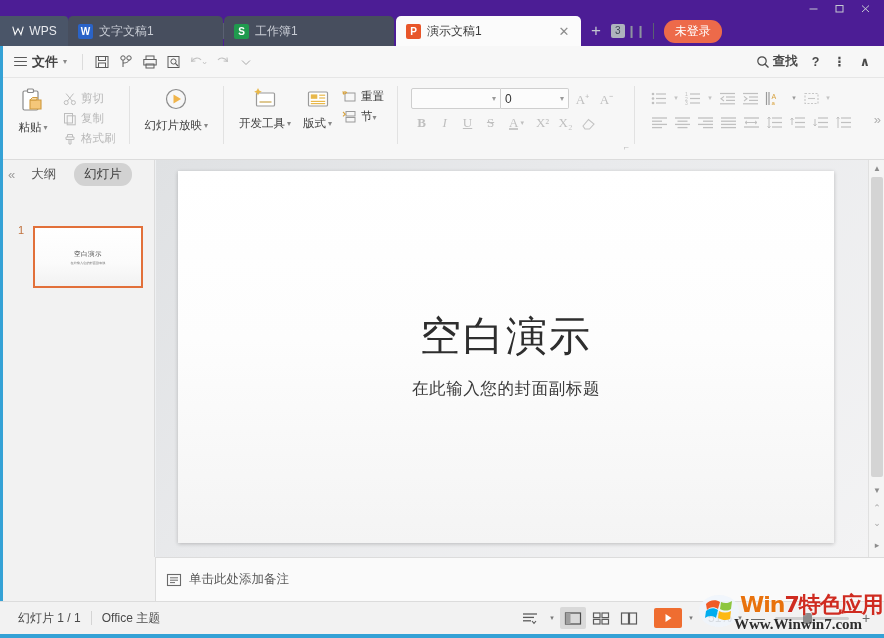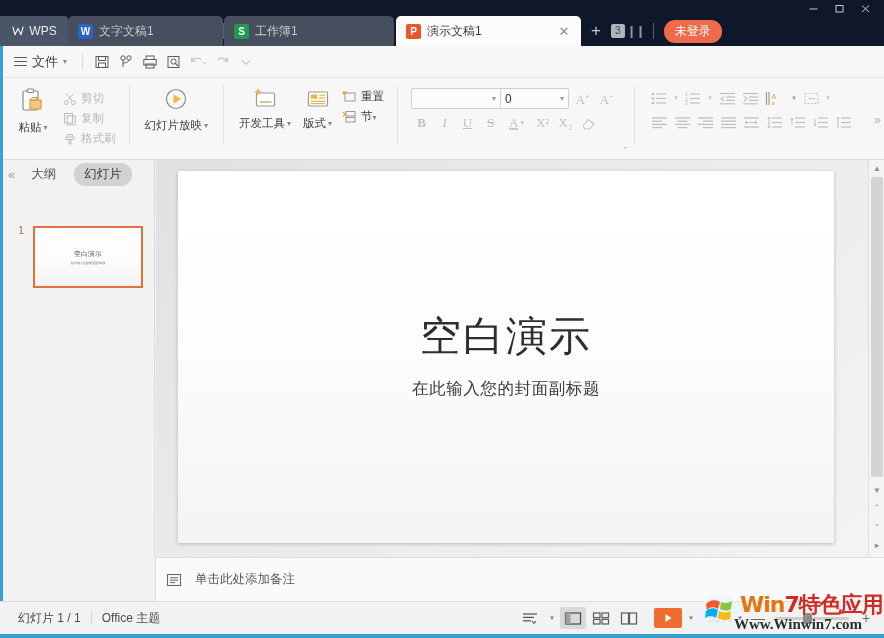--- a/index.html
+++ b/index.html
@@ -7,21 +7,21 @@
   body {
     font-family:"Liberation Sans","DejaVu Sans",sans-serif;
     background:#f0f0f0; font-size:12px; color:#333;
     -webkit-font-smoothing:antialiased;
   }
   #app { position:relative; width:884px; height:638px; background:#eef0f2; }
 
   
   .titlebar{
     position:absolute; left:0; top:0; width:884px; height:46px;
-    background:#0f172a;
+    background:#4c1d95;
   }
   .winctl{ position:absolute; right:6px; top:0; height:16px; display:flex; align-items:center; gap:0; }
   .winbtn{ width:26px; height:16px; display:flex; align-items:center; justify-content:center;
            color:#c5c9d2; font-size:11px; line-height:1; cursor:default;}
   .winbtn svg{ display:block; }
 
   .tabstrip{ position:absolute; left:0; top:16px; height:30px; width:884px; display:flex; align-items:flex-end; }
   .wpsbtn{
     width:68px; height:30px; background:#4a5568; color:#e8eaee;
     display:flex; align-items:center; justify-content:center; gap:4px;
@@ -53,21 +53,21 @@
   .tabcount .num{ background:#aeb3bd; color:#3e4555; font-size:10px; border-radius:2px;
                   padding:1px 4px; line-height:12px;}
   .tabcount .bars{ color:#8d93a0; font-size:12px; letter-spacing:-1px;}
   .vsep{ width:1px; height:16px; background:#5a6172; margin:0 8px; align-self:center;}
   .loginbtn{ background:#ed6a4a; color:#fff; font-size:12px; border-radius:11px;
              padding:3px 11px; align-self:center; margin-left:2px;}
 
   
   .menubar{
     position:absolute; left:0; top:46px; width:884px; height:32px;
-    background:#f7f7f7; display:flex; align-items:center; border-bottom:1px solid #e6e6e6;
+    background:#f7f7f7; display:flex; align-items:center; border-bottom:1px solid #e6e6e6;font-weight:bold;
   }
   .menubar .leftaccent{ position:absolute; left:0; top:0; width:3px; height:32px; background:#35a2d6;}
   .mb-file{ display:flex; align-items:center; gap:5px; padding:0 8px 0 14px; color:#444; font-size:13px;}
   .hamburger{ display:inline-flex; flex-direction:column; gap:2.5px; width:13px;}
   .hamburger i{ display:block; height:1.5px; background:#5a5a5a; border-radius:1px;}
   .caret{ font-size:8px; color:#888; }
   .mb-sep{ width:1px; height:16px; background:#dcdcdc; margin:0 7px; }
   .qicon{ width:24px; height:24px; display:flex; align-items:center; justify-content:center; color:#5c5c5c;}
   .qicon svg{ display:block; }
   .qicon.dim{ color:#c3c3c3; }
@@ -164,21 +164,21 @@
           color:#8d8d8d; font-size:8px;}
   .sbthumb{ position:absolute; left:2px; top:17px; width:12px; height:300px;
             background:#d4d4d4; border-radius:2px;}
   .sbmini{ position:absolute; left:0; width:16px; height:13px; display:flex;
            align-items:center; justify-content:center; color:#a6a6a6; font-size:9px;}
 
   
   .notes{
     position:absolute; left:156px; top:557px; width:728px; height:44px;
     background:#fafafa; border-top:1px solid #dcdcdc;
-    display:flex; align-items:center; gap:13px; padding-left:10px;
+    display:flex; align-items:center; gap:7px; padding-left:10px;
   }
   .notes .nicon{ width:16px; height:16px; color:#6a6a6a;}
   .notes .ntext{ font-size:12.5px; color:#595959; }
   .leftfoot{ position:absolute; left:0; top:557px; width:156px; height:44px; background:#f2f2f2;
              border-right:1px solid #dcdcdc;}
   .leftfoot .accent{ position:absolute; left:0; top:0; width:3px; height:44px; background:#35a2d6;}
 
   
   .status{
     position:absolute; left:0; top:601px; width:884px; height:33px;
@@ -324,20 +324,32 @@
           <path d="M13 3.5 L13.4 7.3 L9.6 7" fill="none" stroke="#c3c3c3" stroke-width="1.2"></path>
         </svg>
     </div>
     <div class="qicon dim">
       <svg width="16" height="16" viewBox="0 0 16 16">
           <path d="M4 6.5 L8 10.5 L12 6.5" fill="none" stroke="#a8a8a8" stroke-width="1"></path>
         </svg>
     </div>
 
 
+    <div class="mb-right">
+      <div class="item">
+        <svg width="14" height="14" viewBox="0 0 14 14">
+            <circle cx="6" cy="6" r="4.2" fill="none" stroke="#4a4a4a" stroke-width="1.2"></circle>
+            <line x1="9.2" y1="9.2" x2="12.5" y2="12.5" stroke="#4a4a4a" stroke-width="1.3"></line>
+          </svg>
+        <span>查找</span>
+      </div>
+      <div class="item">?</div>
+      <div class="item">⋮</div>
+      <div class="item">∧</div>
+    </div>
   </div>
 
   <div class="ribbon">
     <div class="leftaccent"></div>
 
     <div class="grp" style="padding-left:8px;">
       <div class="bigbtn">
         <svg width="30" height="30" viewBox="0 0 30 30">
           <rect x="5" y="4" width="15" height="19" rx="1.5" fill="#fff" stroke="#8a8a8a" stroke-width="1.2"></rect>
           <rect x="9.5" y="2" width="6" height="3.5" rx="1" fill="#fff" stroke="#8a8a8a" stroke-width="1.2"></rect>

